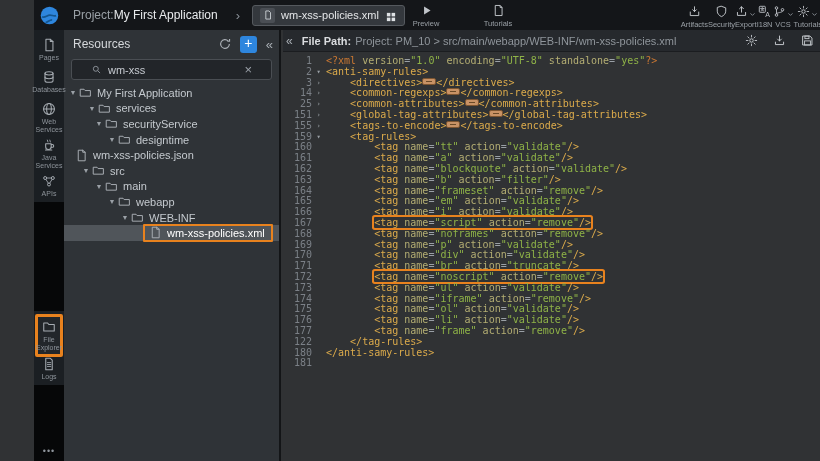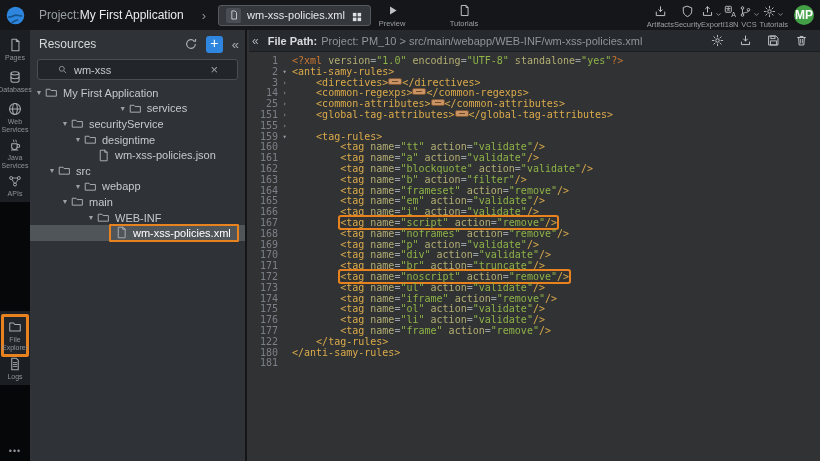--- a/index.html
+++ b/index.html
@@ -1,18 +1,18 @@
 <!DOCTYPE html>
 <html style="--accent_orange: #E8821E; --accent_blue: #2E86DE; --avatar_green: #43A047; --xml_tag: #DCAB4B; --xml_attr: #B4AE73; --xml_string: #8FB347; --xml_prolog: #CC7832;"><head>
 <meta charset="utf-8">
 <style>
   * { margin:0; padding:0; box-sizing:border-box; }
   html,body { width:820px; height:461px; overflow:hidden; background:#303234;
               font-family:"Liberation Sans", sans-serif; }
-  .app { position:relative; width:672px; height:461px; }
+  .app { position:relative; width:672px; height:461px;margin-left:34px; }
 
   
   .topbar { position:absolute; left:0; top:0; width:820px; height:30px;
             background:#141619; display:flex; align-items:center; z-index:9; }
   .logo { width:30px; height:30px; display:flex; align-items:center; justify-content:center; cursor:pointer; }
   .logo svg { width:21px; height:21px; }
   .proj { margin-left:9px; font-size:12px; color:#9aa0a6; white-space:nowrap; }
   .proj .pname { color:#e9ebed; }
   .tb-chev { color:#8a9097; margin-left:18px; font-size:13px; }
   .tab { margin-left:12px; height:21px; background:#34383d; border:1px solid #55595e;
@@ -349,21 +349,21 @@
           <span class="arr">▼</span>
           <span class="ring">
             <span class="ticn">
               <svg viewBox="0 0 16 16">
                 <path d="M2 4h4.2l1.3 1.6H14v6.9H2z" fill="none" stroke="currentColor" stroke-width="1.2" stroke-linecap="round" stroke-linejoin="round"></path>
               </svg>
             </span>
             <span class="tlab">My First Application</span>
           </span>
         </div>
-        <div class="trow" style="padding-left: 30px; justify-content: center;">
+        <div class="trow" style="padding-left: 23px;">
           <span class="arr">▼</span>
           <span class="ring">
             <span class="ticn">
               <svg viewBox="0 0 16 16">
                 <path d="M2 4h4.2l1.3 1.6H14v6.9H2z" fill="none" stroke="currentColor" stroke-width="1.2" stroke-linecap="round" stroke-linejoin="round"></path>
               </svg>
             </span>
             <span class="tlab">services</span>
           </span>
         </div>
@@ -382,21 +382,21 @@
           <span class="arr">▼</span>
           <span class="ring">
             <span class="ticn">
               <svg viewBox="0 0 16 16">
                 <path d="M2 4h4.2l1.3 1.6H14v6.9H2z" fill="none" stroke="currentColor" stroke-width="1.2" stroke-linecap="round" stroke-linejoin="round"></path>
               </svg>
             </span>
             <span class="tlab">designtime</span>
           </span>
         </div>
-        <div class="trow" style="padding-left: 56px;">
+        <div class="trow" style="">
           <span class="arr"></span>
           <span class="ring">
             <span class="ticn">
               <svg viewBox="0 0 16 16">
                 <path d="M4.5 1.5h5L12.5 4v10.5h-8z" fill="none" stroke="currentColor" stroke-width="1.2" stroke-linecap="round" stroke-linejoin="round"></path>
                 <path d="M9.5 1.5V4h3" fill="none" stroke="currentColor" stroke-width="1.2" stroke-linecap="round" stroke-linejoin="round"></path>
               </svg>
             </span>
             <span class="tlab">wm-xss-policies.json</span>
           </span>
@@ -405,40 +405,40 @@
           <span class="arr">▼</span>
           <span class="ring">
             <span class="ticn">
               <svg viewBox="0 0 16 16">
                 <path d="M2 4h4.2l1.3 1.6H14v6.9H2z" fill="none" stroke="currentColor" stroke-width="1.2" stroke-linecap="round" stroke-linejoin="round"></path>
               </svg>
             </span>
             <span class="tlab">src</span>
           </span>
         </div>
+        <div class="trow" style="padding-left: 30px;">
+          <span class="arr">▼</span>
+          <span class="ring">
+            <span class="ticn">
+              <svg viewBox="0 0 16 16">
+                <path d="M2 4h4.2l1.3 1.6H14v6.9H2z" fill="none" stroke="currentColor" stroke-width="1.2" stroke-linecap="round" stroke-linejoin="round"></path>
+              </svg>
+            </span>
+            <span class="tlab">main</span>
+          </span>
+        </div>
         <div class="trow" style="padding-left: 43px;">
           <span class="arr">▼</span>
           <span class="ring">
             <span class="ticn">
               <svg viewBox="0 0 16 16">
                 <path d="M2 4h4.2l1.3 1.6H14v6.9H2z" fill="none" stroke="currentColor" stroke-width="1.2" stroke-linecap="round" stroke-linejoin="round"></path>
               </svg>
             </span>
             <span class="tlab">webapp</span>
-          </span>
-        </div>
-        <div class="trow" style="padding-left: 30px;">
-          <span class="arr">▼</span>
-          <span class="ring">
-            <span class="ticn">
-              <svg viewBox="0 0 16 16">
-                <path d="M2 4h4.2l1.3 1.6H14v6.9H2z" fill="none" stroke="currentColor" stroke-width="1.2" stroke-linecap="round" stroke-linejoin="round"></path>
-              </svg>
-            </span>
-            <span class="tlab">main</span>
           </span>
         </div>
         <div class="trow" style="padding-left: 56px;">
           <span class="arr">▼</span>
           <span class="ring">
             <span class="ticn">
               <svg viewBox="0 0 16 16">
                 <path d="M2 4h4.2l1.3 1.6H14v6.9H2z" fill="none" stroke="currentColor" stroke-width="1.2" stroke-linecap="round" stroke-linejoin="round"></path>
               </svg>
             </span>
@@ -497,21 +497,21 @@
           </span>
         </span>
     </div>
     <div class="code" id="code">
         <div class="crow"><span class="lnum">1</span><span class="fm"></span><span class="lt"><span class="tk-pro">&lt;?xml</span><span class="tk-pln"> </span><span class="tk-attr">version</span><span class="tk-eq">=</span><span class="tk-str">"1.0"</span><span class="tk-pln"> </span><span class="tk-attr">encoding</span><span class="tk-eq">=</span><span class="tk-str">"UTF-8"</span><span class="tk-pln"> </span><span class="tk-attr">standalone</span><span class="tk-eq">=</span><span class="tk-str">"yes"</span><span class="tk-pro">?&gt;</span></span></div>
         <div class="crow"><span class="lnum">2</span><span class="fm">▾</span><span class="lt"><span class="tk-tag">&lt;anti-samy-rules</span><span class="tk-tag">&gt;</span></span></div>
         <div class="crow"><span class="lnum">3</span><span class="fm">›</span><span class="lt"><span class="tk-pln">    </span><span class="tk-tag">&lt;directives</span><span class="tk-tag">&gt;</span><span class="foldbox"></span><span class="tk-tag">&lt;/directives</span><span class="tk-tag">&gt;</span></span></div>
         <div class="crow"><span class="lnum">14</span><span class="fm">›</span><span class="lt"><span class="tk-pln">    </span><span class="tk-tag">&lt;common-regexps</span><span class="tk-tag">&gt;</span><span class="foldbox"></span><span class="tk-tag">&lt;/common-regexps</span><span class="tk-tag">&gt;</span></span></div>
         <div class="crow"><span class="lnum">25</span><span class="fm">›</span><span class="lt"><span class="tk-pln">    </span><span class="tk-tag">&lt;common-attributes</span><span class="tk-tag">&gt;</span><span class="foldbox"></span><span class="tk-tag">&lt;/common-attributes</span><span class="tk-tag">&gt;</span></span></div>
         <div class="crow"><span class="lnum">151</span><span class="fm">›</span><span class="lt"><span class="tk-pln">    </span><span class="tk-tag">&lt;global-tag-attributes</span><span class="tk-tag">&gt;</span><span class="foldbox"></span><span class="tk-tag">&lt;/global-tag-attributes</span><span class="tk-tag">&gt;</span></span></div>
-        <div class="crow"><span class="lnum">155</span><span class="fm">›</span></div>
+        <div class="crow"><span class="lnum">155</span><span class="fm">›</span><span class="lt"><span class="tk-pln">    </span><span class="tk-tag">&lt;tags-to-encode</span><span class="tk-tag">&gt;</span><span class="foldbox"></span><span class="tk-tag">&lt;/tags-to-encode</span><span class="tk-tag">&gt;</span></span></div>
         <div class="crow"><span class="lnum">159</span><span class="fm">▾</span><span class="lt"><span class="tk-pln">    </span><span class="tk-tag">&lt;tag-rules</span><span class="tk-tag">&gt;</span></span></div>
         <div class="crow"><span class="lnum">160</span><span class="fm"></span><span class="lt"><span class="tk-pln">        </span><span class="tk-tag">&lt;tag</span><span class="tk-pln"> </span><span class="tk-attr">name</span><span class="tk-eq">=</span><span class="tk-str">"tt"</span><span class="tk-pln"> </span><span class="tk-attr">action</span><span class="tk-eq">=</span><span class="tk-str">"validate"</span><span class="tk-tag">/&gt;</span></span></div>
         <div class="crow"><span class="lnum">161</span><span class="fm"></span><span class="lt"><span class="tk-pln">        </span><span class="tk-tag">&lt;tag</span><span class="tk-pln"> </span><span class="tk-attr">name</span><span class="tk-eq">=</span><span class="tk-str">"a"</span><span class="tk-pln"> </span><span class="tk-attr">action</span><span class="tk-eq">=</span><span class="tk-str">"validate"</span><span class="tk-tag">/&gt;</span></span></div>
         <div class="crow"><span class="lnum">162</span><span class="fm"></span><span class="lt"><span class="tk-pln">        </span><span class="tk-tag">&lt;tag</span><span class="tk-pln"> </span><span class="tk-attr">name</span><span class="tk-eq">=</span><span class="tk-str">"blockquote"</span><span class="tk-pln"> </span><span class="tk-attr">action</span><span class="tk-eq">=</span><span class="tk-str">"validate"</span><span class="tk-tag">/&gt;</span></span></div>
         <div class="crow"><span class="lnum">163</span><span class="fm"></span><span class="lt"><span class="tk-pln">        </span><span class="tk-tag">&lt;tag</span><span class="tk-pln"> </span><span class="tk-attr">name</span><span class="tk-eq">=</span><span class="tk-str">"b"</span><span class="tk-pln"> </span><span class="tk-attr">action</span><span class="tk-eq">=</span><span class="tk-str">"filter"</span><span class="tk-tag">/&gt;</span></span></div>
         <div class="crow"><span class="lnum">164</span><span class="fm"></span><span class="lt"><span class="tk-pln">        </span><span class="tk-tag">&lt;tag</span><span class="tk-pln"> </span><span class="tk-attr">name</span><span class="tk-eq">=</span><span class="tk-str">"frameset"</span><span class="tk-pln"> </span><span class="tk-attr">action</span><span class="tk-eq">=</span><span class="tk-str">"remove"</span><span class="tk-tag">/&gt;</span></span></div>
         <div class="crow"><span class="lnum">165</span><span class="fm"></span><span class="lt"><span class="tk-pln">        </span><span class="tk-tag">&lt;tag</span><span class="tk-pln"> </span><span class="tk-attr">name</span><span class="tk-eq">=</span><span class="tk-str">"em"</span><span class="tk-pln"> </span><span class="tk-attr">action</span><span class="tk-eq">=</span><span class="tk-str">"validate"</span><span class="tk-tag">/&gt;</span></span></div>
         <div class="crow"><span class="lnum">166</span><span class="fm"></span><span class="lt"><span class="tk-pln">        </span><span class="tk-tag">&lt;tag</span><span class="tk-pln"> </span><span class="tk-attr">name</span><span class="tk-eq">=</span><span class="tk-str">"i"</span><span class="tk-pln"> </span><span class="tk-attr">action</span><span class="tk-eq">=</span><span class="tk-str">"validate"</span><span class="tk-tag">/&gt;</span></span></div>
         <div class="crow"><span class="lnum">167</span><span class="fm"></span><span class="lt"><span class="tk-pln">        </span><span class="hlb"><span class="tk-tag">&lt;tag</span><span class="tk-pln"> </span><span class="tk-attr">name</span><span class="tk-eq">=</span><span class="tk-str">"script"</span><span class="tk-pln"> </span><span class="tk-attr">action</span><span class="tk-eq">=</span><span class="tk-str">"remove"</span><span class="tk-tag">/&gt;</span></span></span></div>
         <div class="crow"><span class="lnum">168</span><span class="fm"></span><span class="lt"><span class="tk-pln">        </span><span class="tk-tag">&lt;tag</span><span class="tk-pln"> </span><span class="tk-attr">name</span><span class="tk-eq">=</span><span class="tk-str">"noframes"</span><span class="tk-pln"> </span><span class="tk-attr">action</span><span class="tk-eq">=</span><span class="tk-str">"remove"</span><span class="tk-tag">/&gt;</span></span></div>

